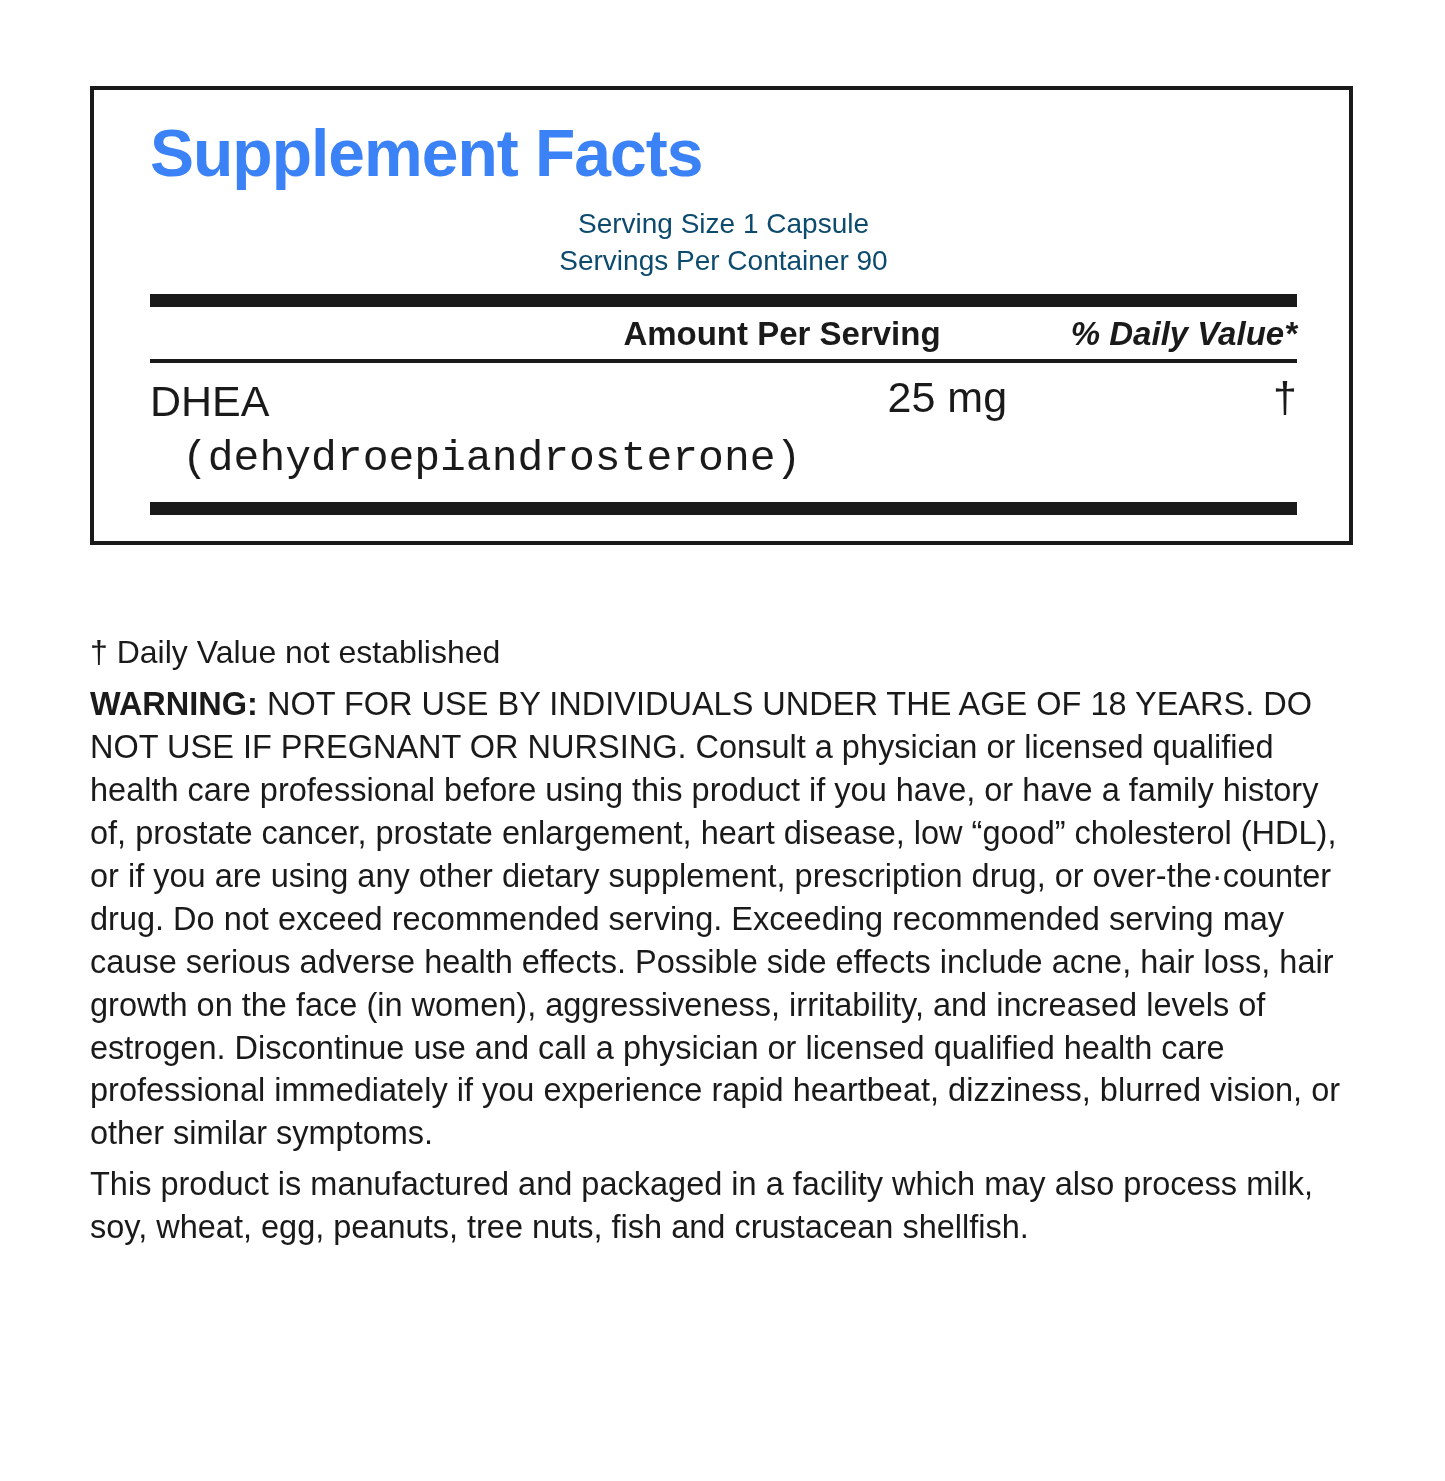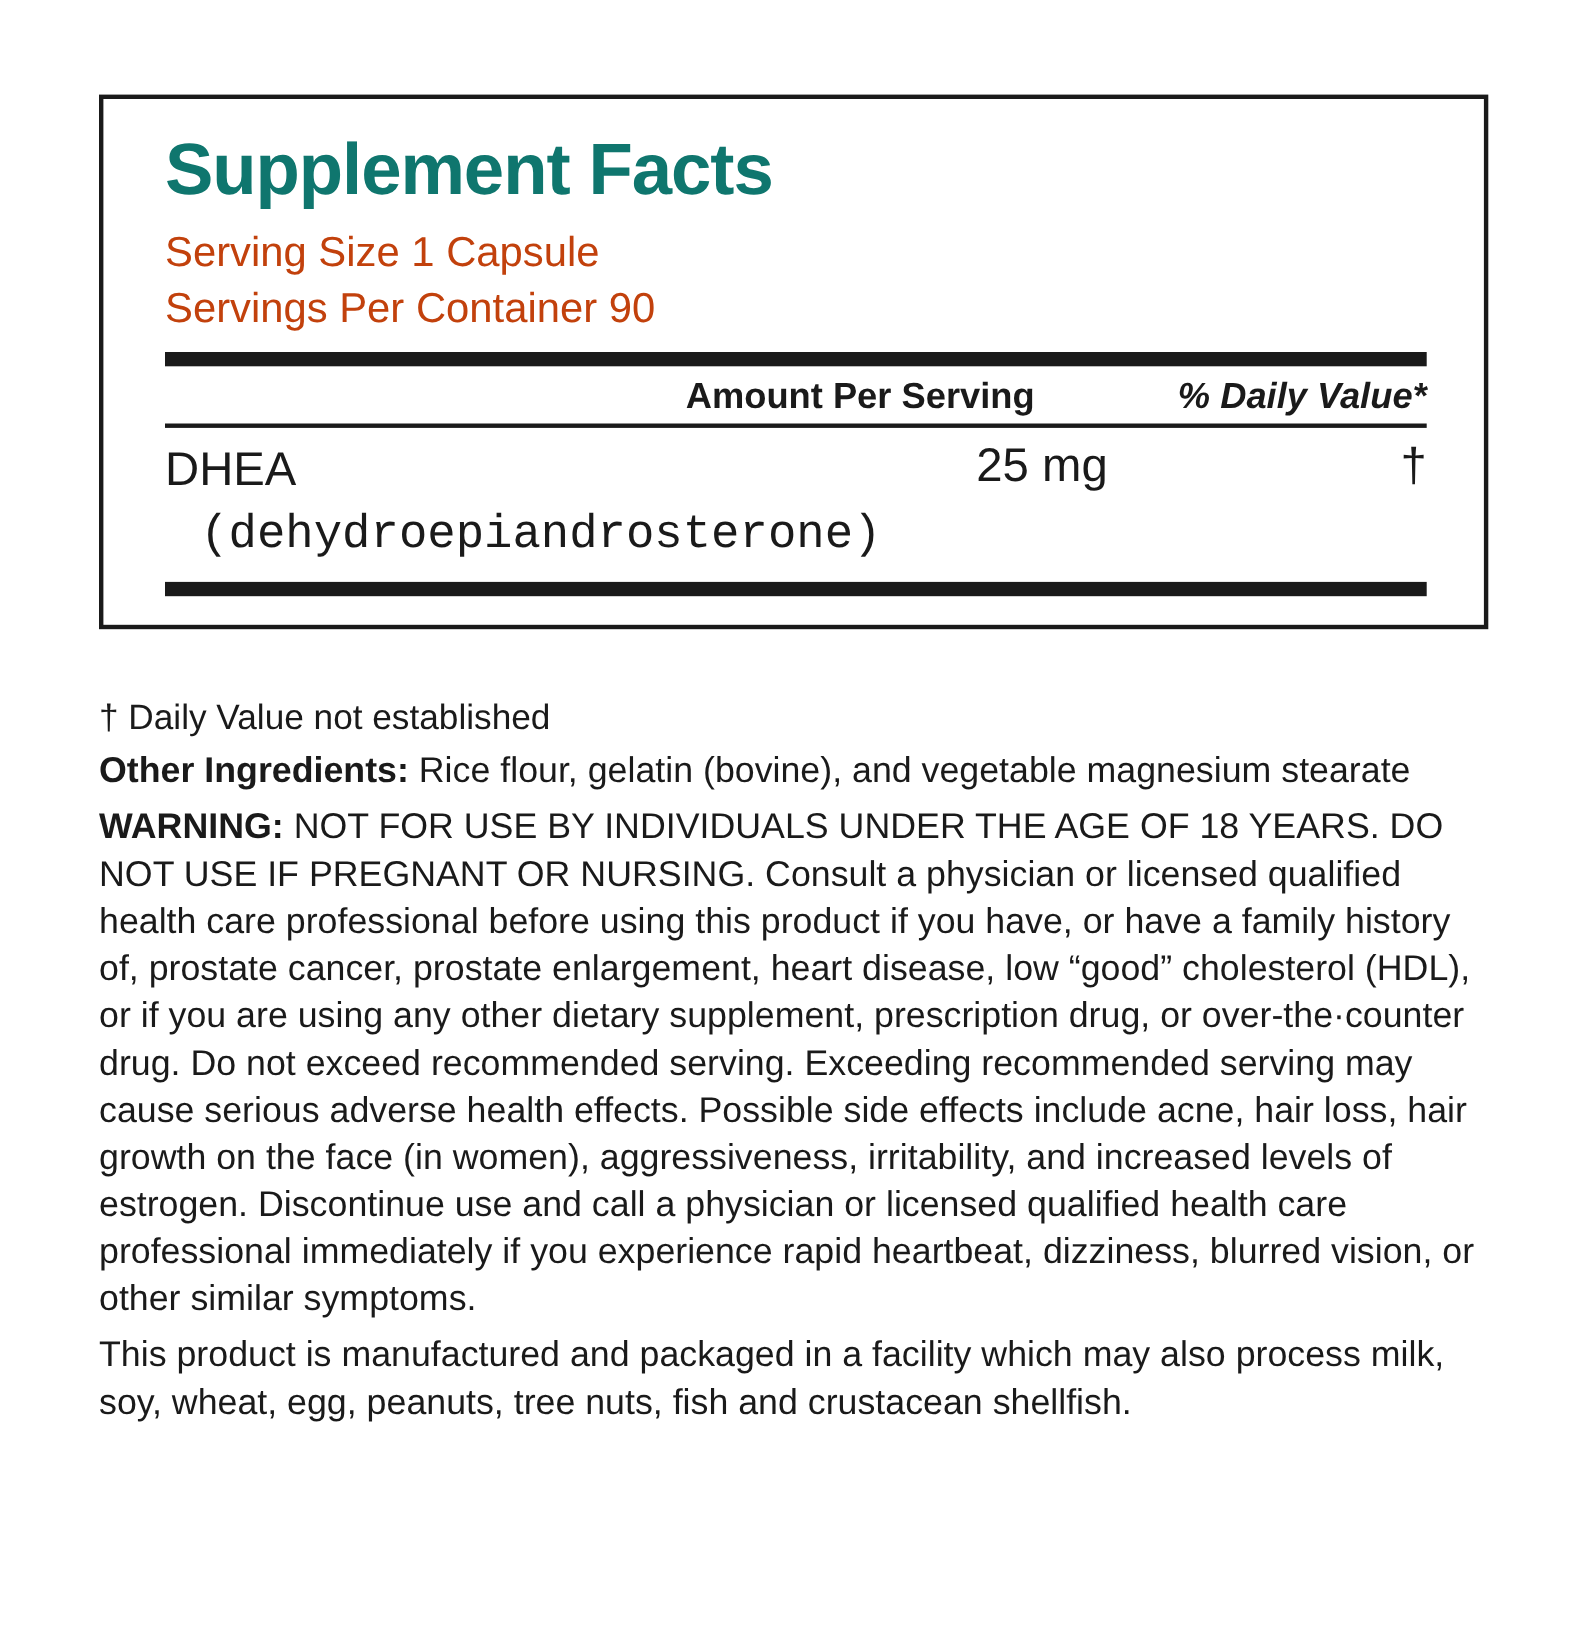--- a/index.html
+++ b/index.html
@@ -31,26 +31,27 @@
     border: 4px solid #1a1a1a;
     background: #ffffff;
     padding: 26px 52px 26px 56px;
   }
   .sf-title {
     font-size: 66px;
     font-weight: bold;
     letter-spacing: -1px;
     line-height: 1.14;
     margin: 0 0 14px 0;
-    color: #0f766e;
+    color: #3b82f6;
   }
   .sf-serving {
-    font-size: 38px;
+    font-size: 28px;
     line-height: 1.33;
-    color: #c2410c;
+    color: #0c4a6e;
+    text-align: center;
   }
   .rule-thick {
     height: 13px;
     background: #1a1a1a;
     margin: 14px 0 0 0;
   }
   .rule-thin {
     height: 4px;
     background: #1a1a1a;
     margin: 0;
@@ -157,21 +158,20 @@
       <div class="dv">†</div>
     </div>
 
     <div class="rule-bottom"></div>
   </div>
 
   <div class="footnotes">
 
     <div class="fn-line">† Daily Value not established</div>
 
-    <p class="para tight"><b>Other Ingredients:</b><span> Rice flour, gelatin (bovine), and vegetable magnesium stearate</span></p>
 
 
     <p class="para"><b>WARNING:</b><span> NOT FOR USE BY INDIVIDUALS UNDER THE AGE OF 18 YEARS. DO NOT USE IF PREGNANT OR NURSING. Consult a physician or licensed qualified health care professional before using this product if you have, or have a family history of, prostate cancer, prostate enlargement, heart disease, low “good” cholesterol (HDL), or if you are using any other dietary supplement, prescription drug, or over-the·counter drug. Do not exceed recommended serving. Exceeding recommended serving may cause serious adverse health effects. Possible side effects include acne, hair loss, hair growth on the face (in women), aggressiveness, irritability, and increased levels of estrogen. Discontinue use and call a physician or licensed qualified health care professional immediately if you experience rapid heartbeat, dizziness, blurred vision, or other similar symptoms.</span></p>
 
     <p class="para">This product is manufactured and packaged in a facility which may also process milk, soy, wheat, egg, peanuts, tree nuts, fish and crustacean shellfish.</p>
   </div>
 
 </div>
 
 </body></html>

